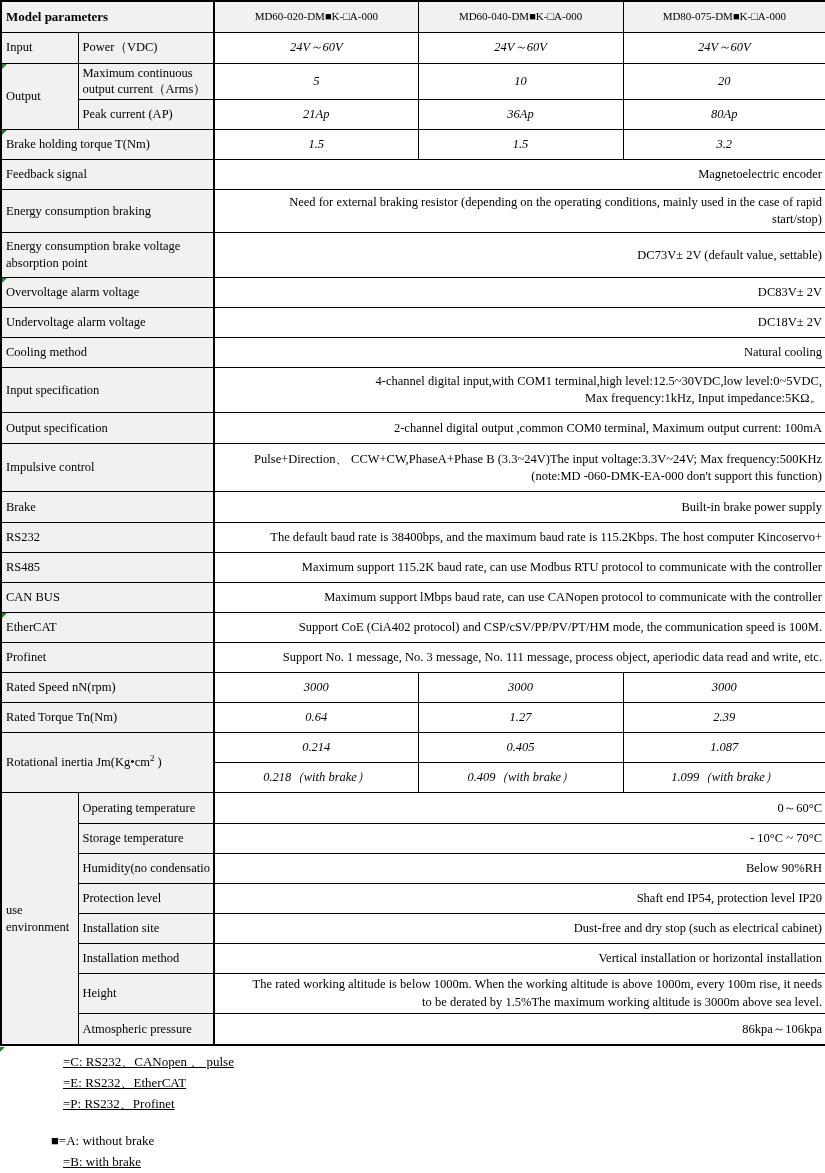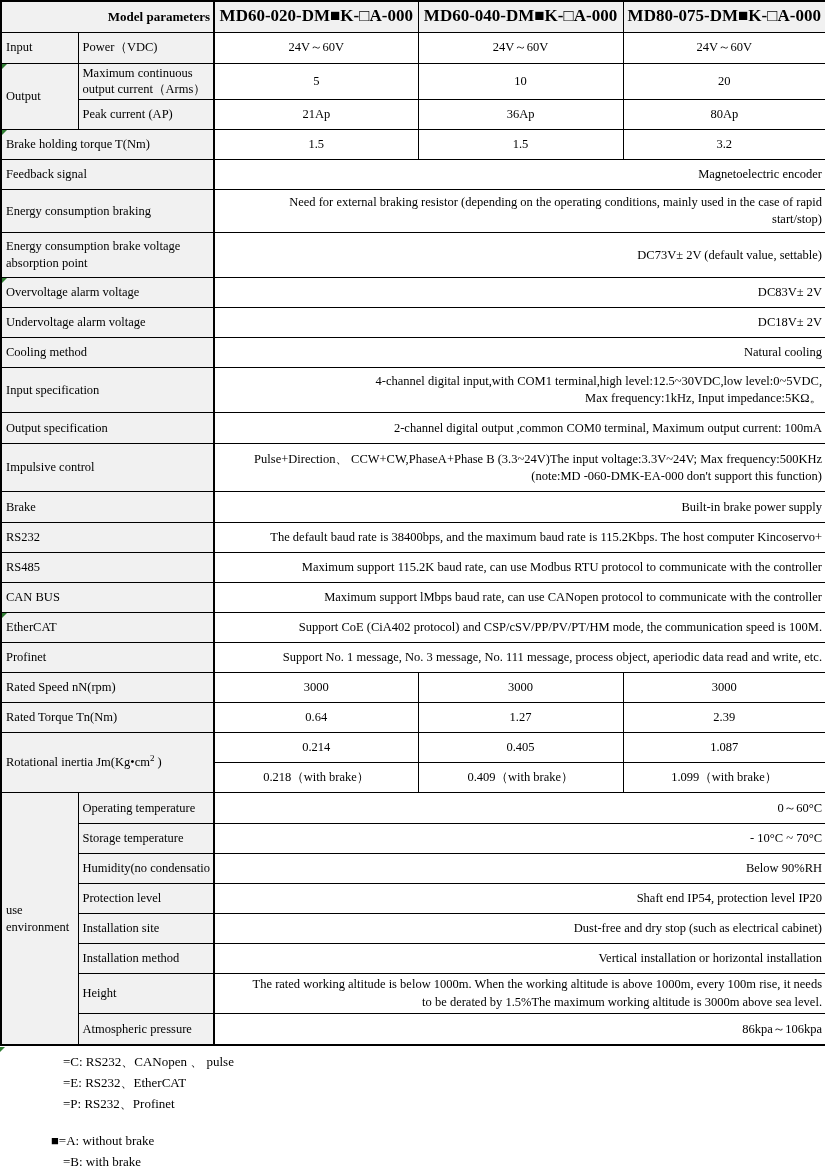--- a/index.html
+++ b/index.html
@@ -1,37 +1,37 @@
 <!DOCTYPE html>
 <html><head>
 <meta charset="utf-8">
 <style>
   html,body{margin:0;padding:0;background:#fff;}
   body{width:825px;font-family:"Liberation Serif","DejaVu Serif",serif;color:#000;font-size:12.5px;}
   table{border-collapse:collapse;table-layout:fixed;width:825px;border:2px solid #000;}
   td{border:1px solid #000;vertical-align:middle;padding:1px 3px;position:relative;overflow:hidden;line-height:1.35;}
   .g{background:#f1f1f1;}
-  .hd{font-weight:bold;font-size:17px;text-align:center;}
-  .hdl{font-weight:bold;font-size:13px;text-align:right;padding-left:4px;}
+  .hd{font-weight:normal;font-size:11px;text-align:center;}
+  .hdl{font-weight:bold;font-size:13px;text-align:left;padding-left:4px;}
   .lbl{text-align:left;padding-left:4px;}
-  .val{text-align:center;}
+  .val{text-align:center;font-style:italic;}
   .tx{text-align:right;padding-left:5px;}
   .pre{white-space:pre-line;}
   .r2{border-right-width:2px;}
   .nowrap{white-space:nowrap;}
   .tight{line-height:1.4;}
   .gc::before{content:"";position:absolute;top:0;left:0;width:0;height:0;
     border-top:5px solid #2f7d32;border-right:5px solid transparent;}
   sup.s2{font-size:9px;vertical-align:super;line-height:0;}
   .note{position:relative;padding:5px 0 0 3px;font-size:13px;}
   .note::before{content:"";position:absolute;top:1px;left:0;width:0;height:0;
     border-top:5px solid #2f7d32;border-right:5px solid transparent;}
   .nl{line-height:21px;}
   .nl .nlab{display:inline-block;width:40px;}
-  .ind1{padding-left:60px;}
+  .ind1{padding-left:60px;text-decoration:underline;}
   .ind2{padding-left:48px;margin-top:16px;}
 </style>
 </head>
 <body>
 
 <table>
   <colgroup>
     <col style="width:77px">
       <col style="width:136px">
     <col style="width:204px">

